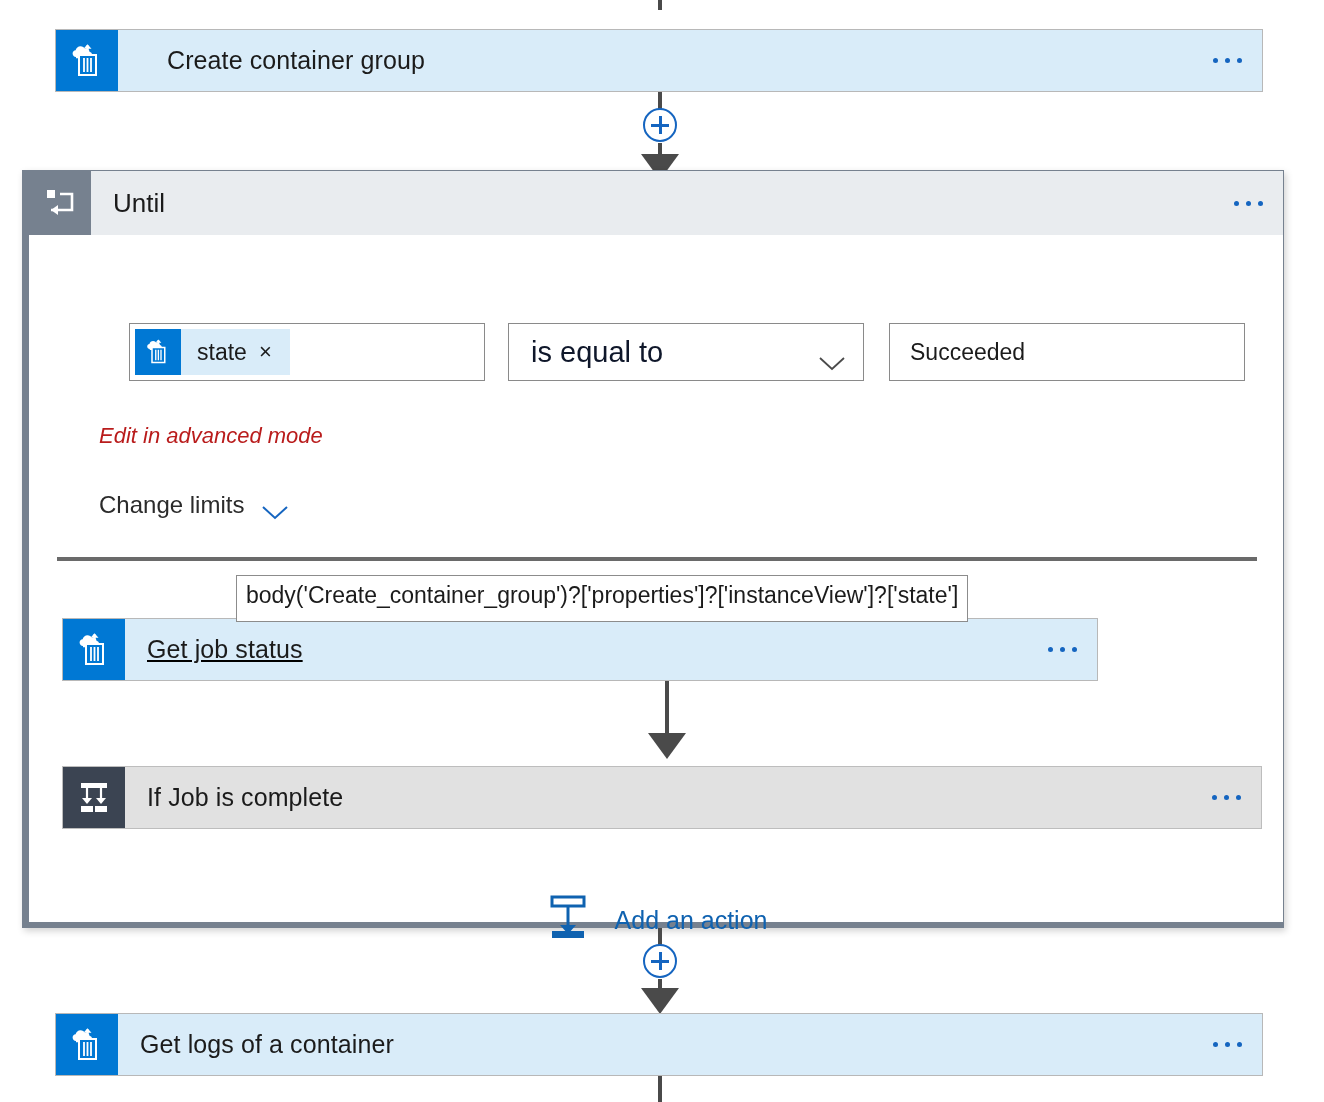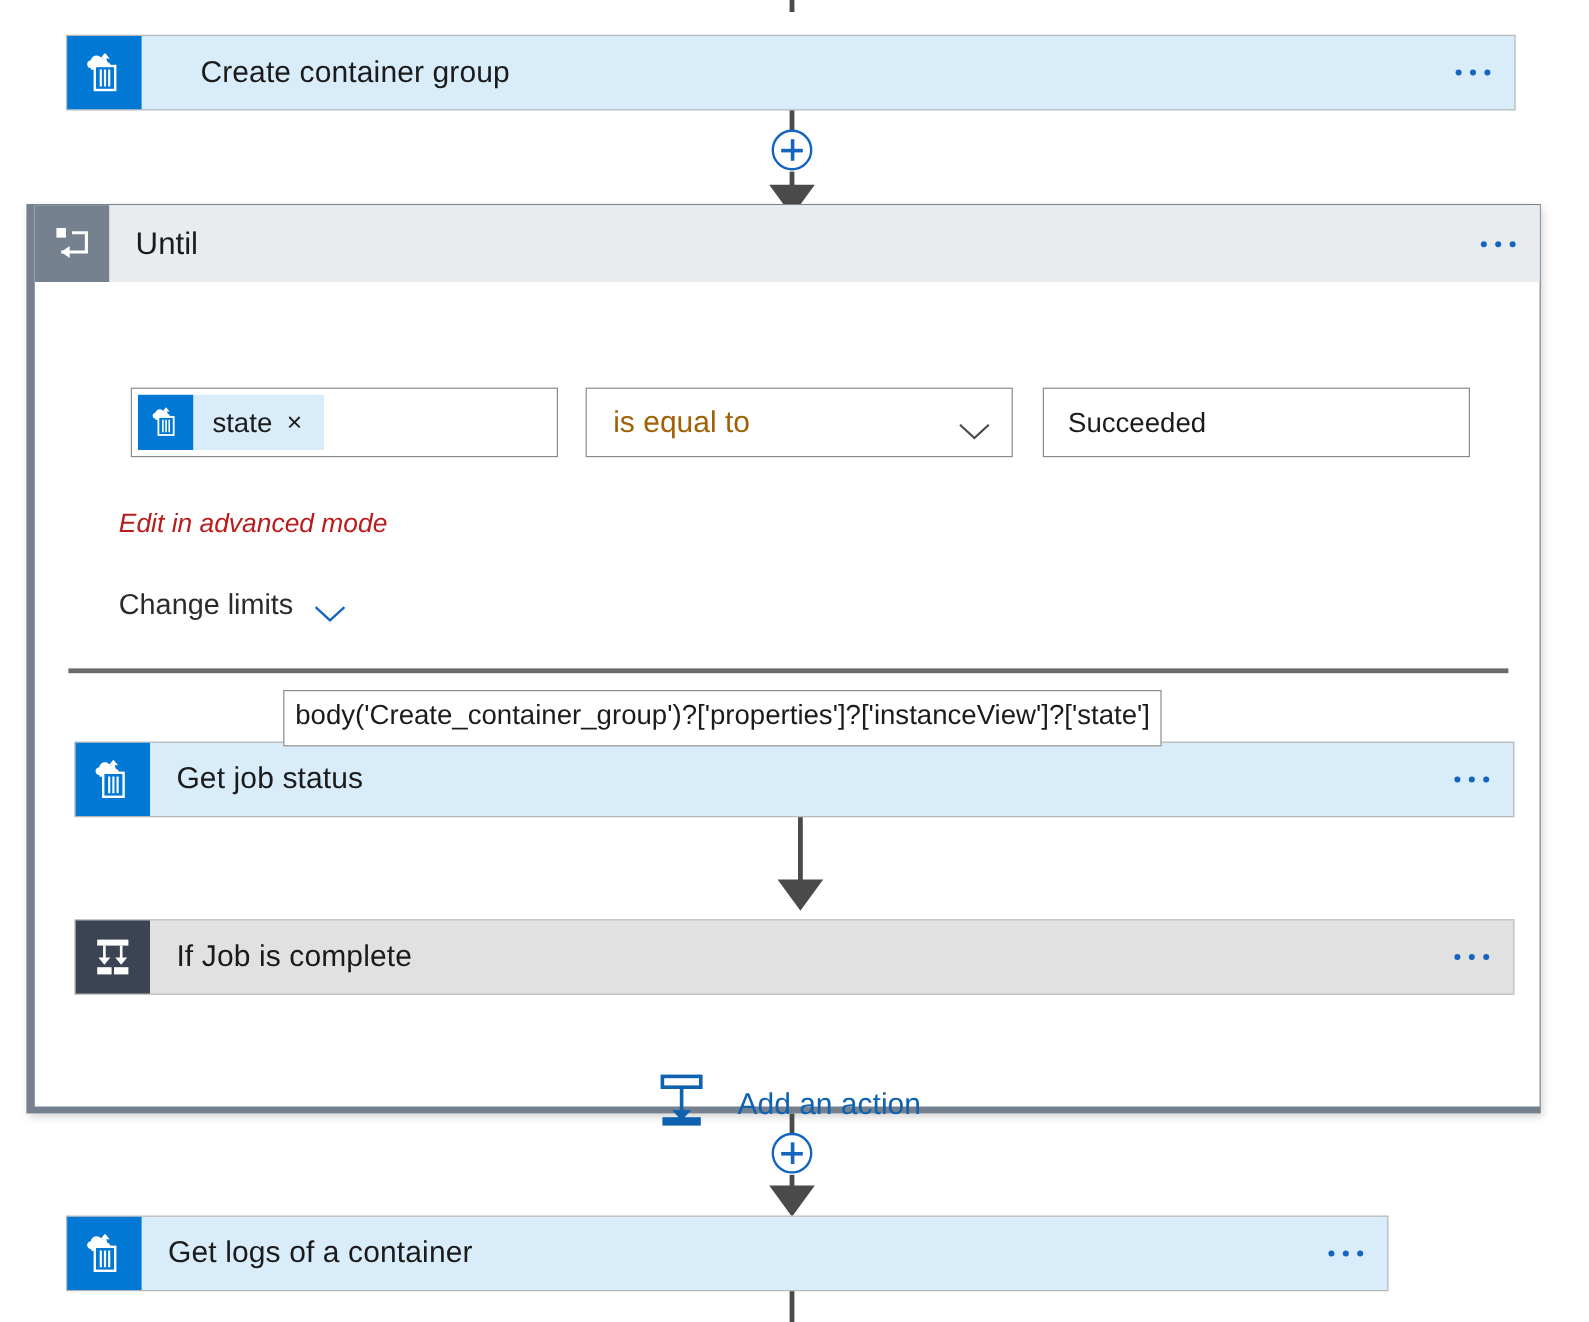--- a/index.html
+++ b/index.html
@@ -98,20 +98,21 @@
     top: 88px;
     display: flex;
     align-items: flex-start;
   }
   .token-field {
     width: 356px; height: 58px;
     border: 1px solid #8a8a8a;
     background: #ffffff;
     display: flex; align-items: center;
     padding: 5px;
+    margin-left: 20px;
   }
   .token {
     display: flex; align-items: center;
     background: #d9ecf9;
     height: 46px;
   }
   .token .tok-icon {
     width: 46px; height: 46px;
     background: #0078d4;
     display: flex; align-items: center; justify-content: center;
@@ -126,21 +127,21 @@
     cursor: pointer; line-height: 1;
   }
   .select-field {
     width: 356px; height: 58px;
     margin-left: 23px;
     border: 1px solid #8a8a8a;
     background: #ffffff;
     display: flex; align-items: center;
     justify-content: space-between;
     padding: 0 18px 0 22px;
-    font-size: 25px; color: #a16207;
+    font-size: 29px; color: #0f172a;
   }
   .text-field {
     width: 356px; height: 58px;
     margin-left: 25px;
     border: 1px solid #8a8a8a;
     background: #ffffff;
     display: flex; align-items: center;
     padding: 0 20px;
     font-size: 23px; color: #1b1b1b;
   }
@@ -322,21 +323,21 @@
         <span>Change limits</span>
         <span class="chev">
           <svg width="26" height="14" viewBox="0 0 26 14" aria-hidden="true">
             <path d="M1 1l12 11L25 1" stroke="#1565c0" stroke-width="2" fill="none"></path>
           </svg>
         </span>
       </div>
 
       <div class="divider"></div>
 
-      <div class="card" style="left:33px; top:383px; width:1200px; height:63px;">
+      <div class="card" style="left:33px; top:383px; width:1036px; height:63px;text-decoration:underline;">
         <div class="card-icon">
           <svg width="40" height="40" viewBox="0 0 40 40" aria-hidden="true">
             <path d="M9 16c-1.9 0-3.4-1.5-3.4-3.4 0-1.7 1.3-3.1 3-3.3.5-2.3 2.5-4 4.9-4 1.9 0 3.6 1.1 4.4 2.7.4-.2.9-.3 1.4-.3 1.7 0 3.1 1.3 3.2 3 1.5.3 2.6 1.6 2.6 3.2 0 1.8-1.5 3.3-3.3 3.3H9z" fill="#ffffff"></path>
             <rect x="12" y="14" width="17" height="20" fill="#0078d4" stroke="#ffffff" stroke-width="2"></rect>
             <g stroke="#ffffff" stroke-width="1.8">
               <line x1="17" y1="17" x2="17" y2="31"></line>
               <line x1="20.5" y1="17" x2="20.5" y2="31"></line>
               <line x1="24" y1="17" x2="24" y2="31"></line>
             </g>
             <path d="M20.5 4.5v10" stroke="#ffffff" stroke-width="2.4" fill="none"></path>
@@ -393,21 +394,21 @@
     </div>
   </div>
 
   <div class="conn" style="left:658px; top:928px; width:4px; height:86px;">
     <div class="conn-line" style="left:0; top:0; height:17px;"></div>
     <div class="conn-line" style="left:0; top:51px; height:18px;"></div>
     <div class="arrow-head" style="left:-17px; top:60px; border-left:19px solid transparent; border-right:19px solid transparent; border-top:26px solid #4a4a4a;"></div>
   </div>
   <div class="plus-circle" style="left:643px; top:944px;"></div>
 
-  <div class="card" style="left:55px; top:1013px; width:1102px; height:63px;">
+  <div class="card" style="left:55px; top:1013px; width:1208px; height:63px;">
     <div class="card-icon">
       <svg width="40" height="40" viewBox="0 0 40 40" aria-hidden="true">
         <path d="M9 16c-1.9 0-3.4-1.5-3.4-3.4 0-1.7 1.3-3.1 3-3.3.5-2.3 2.5-4 4.9-4 1.9 0 3.6 1.1 4.4 2.7.4-.2.9-.3 1.4-.3 1.7 0 3.1 1.3 3.2 3 1.5.3 2.6 1.6 2.6 3.2 0 1.8-1.5 3.3-3.3 3.3H9z" fill="#ffffff"></path>
         <rect x="12" y="14" width="17" height="20" fill="#0078d4" stroke="#ffffff" stroke-width="2"></rect>
         <g stroke="#ffffff" stroke-width="1.8">
           <line x1="17" y1="17" x2="17" y2="31"></line>
           <line x1="20.5" y1="17" x2="20.5" y2="31"></line>
           <line x1="24" y1="17" x2="24" y2="31"></line>
         </g>
         <path d="M20.5 4.5v10" stroke="#ffffff" stroke-width="2.4" fill="none"></path>

